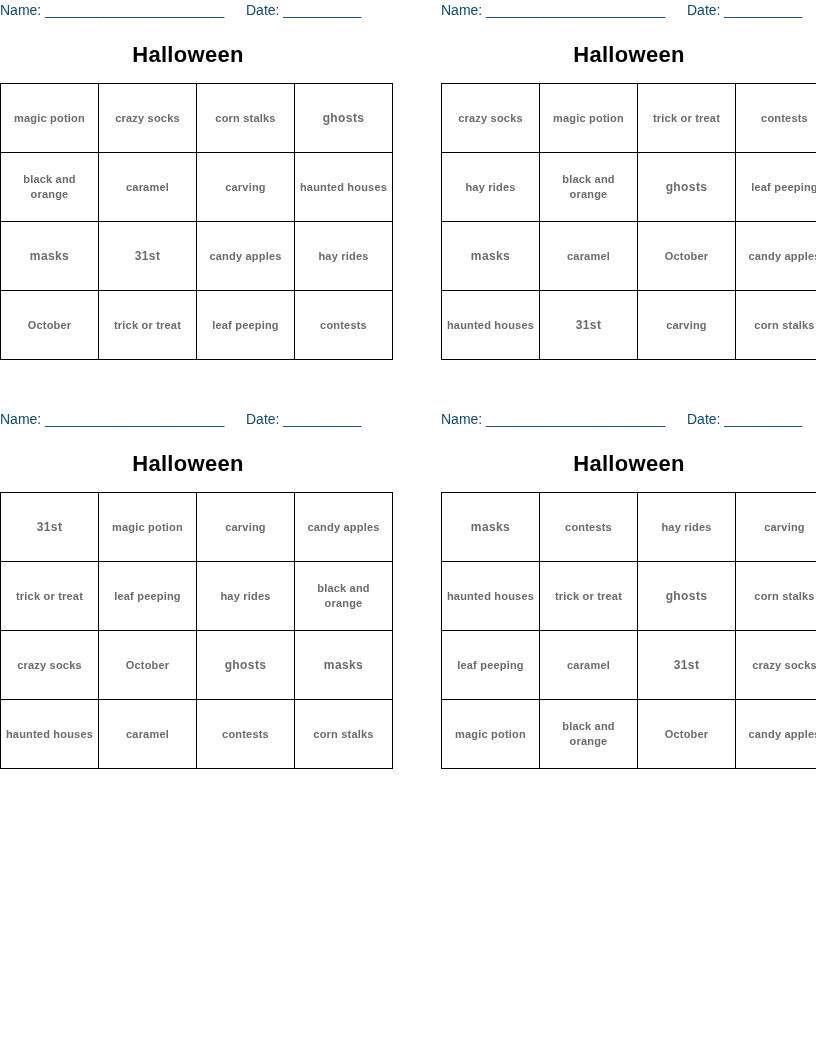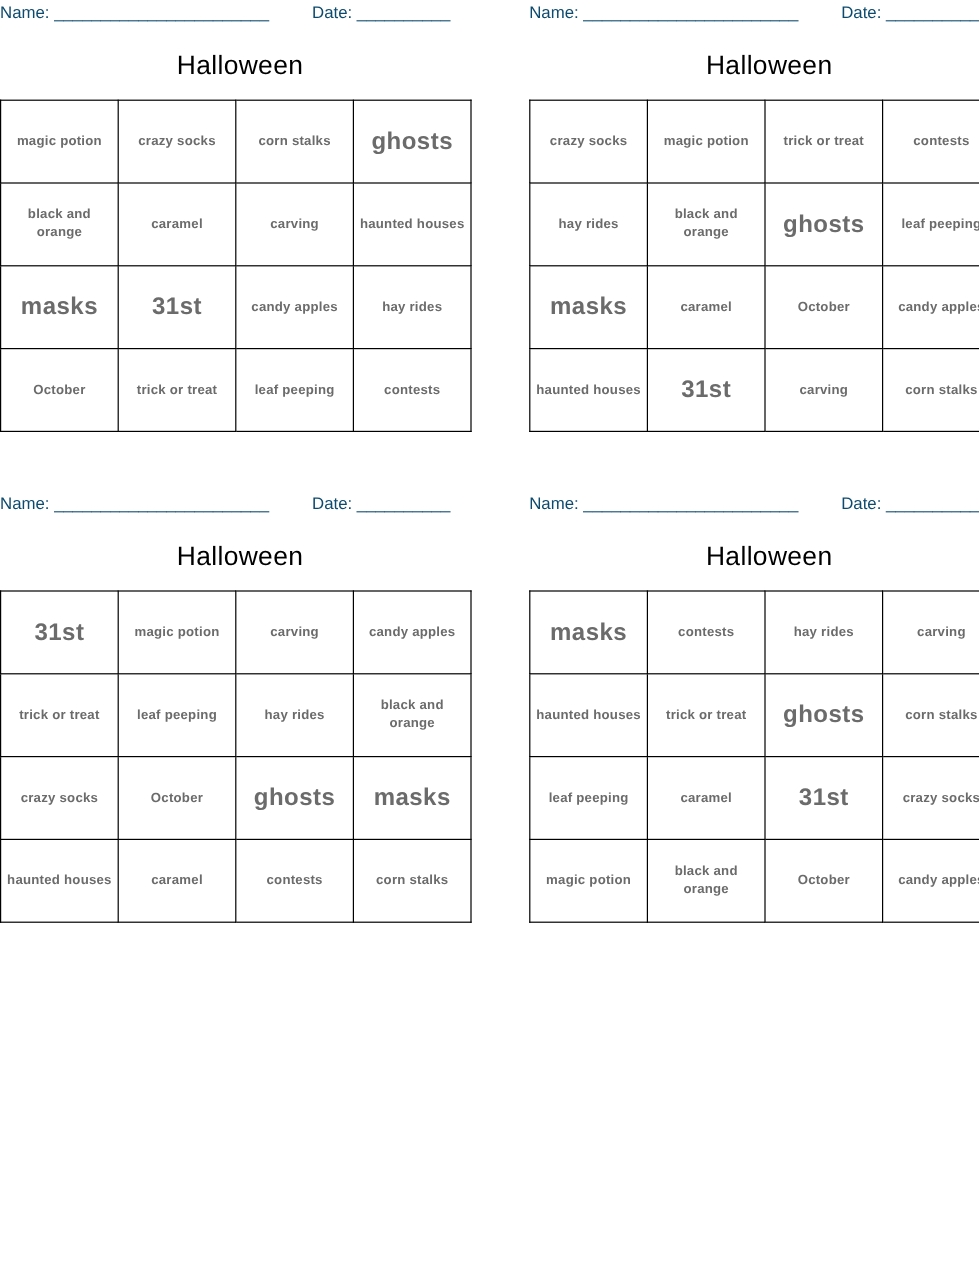--- a/index.html
+++ b/index.html
@@ -28,34 +28,33 @@
       color: #0c4a6e;
       white-space: nowrap;
     }
     .name-field {
       position: absolute;
       left: 0;
       top: 0;
     }
     .date-field {
       position: absolute;
-      left: 260px;
+      left: 246px;
       top: 0;
     }
     .title {
       position: absolute;
       top: 42px;
       left: 0;
       width: 376px;
       text-align: center;
       font-size: 22px;
-      font-weight: normal;
+      font-weight: bold;
       color: #000000;
       letter-spacing: 0.3px;
-      padding-left: 12px;
     }
     .grid {
       position: absolute;
       top: 83px;
       left: 0;
       width: 375px;
       height: 208px;
       border-collapse: collapse;
       table-layout: fixed;
     }
@@ -66,21 +65,21 @@
       text-align: center;
       vertical-align: middle;
       font-weight: bold;
       font-size: 11px;
       color: #6b6b6b;
       line-height: 15px;
       padding: 0 2px;
       letter-spacing: 0.2px;
     }
     .grid td.big {
-      font-size: 20px;
+      font-size: 12px;
       letter-spacing: 0.4px;
     }
   </style>
 </head>
 <body>
 
 <div class="card" style="left:0px; top:0px;">
   <div class="header-line">
     <span class="name-field">Name: _______________________</span>
     <span class="date-field">Date: __________</span>

